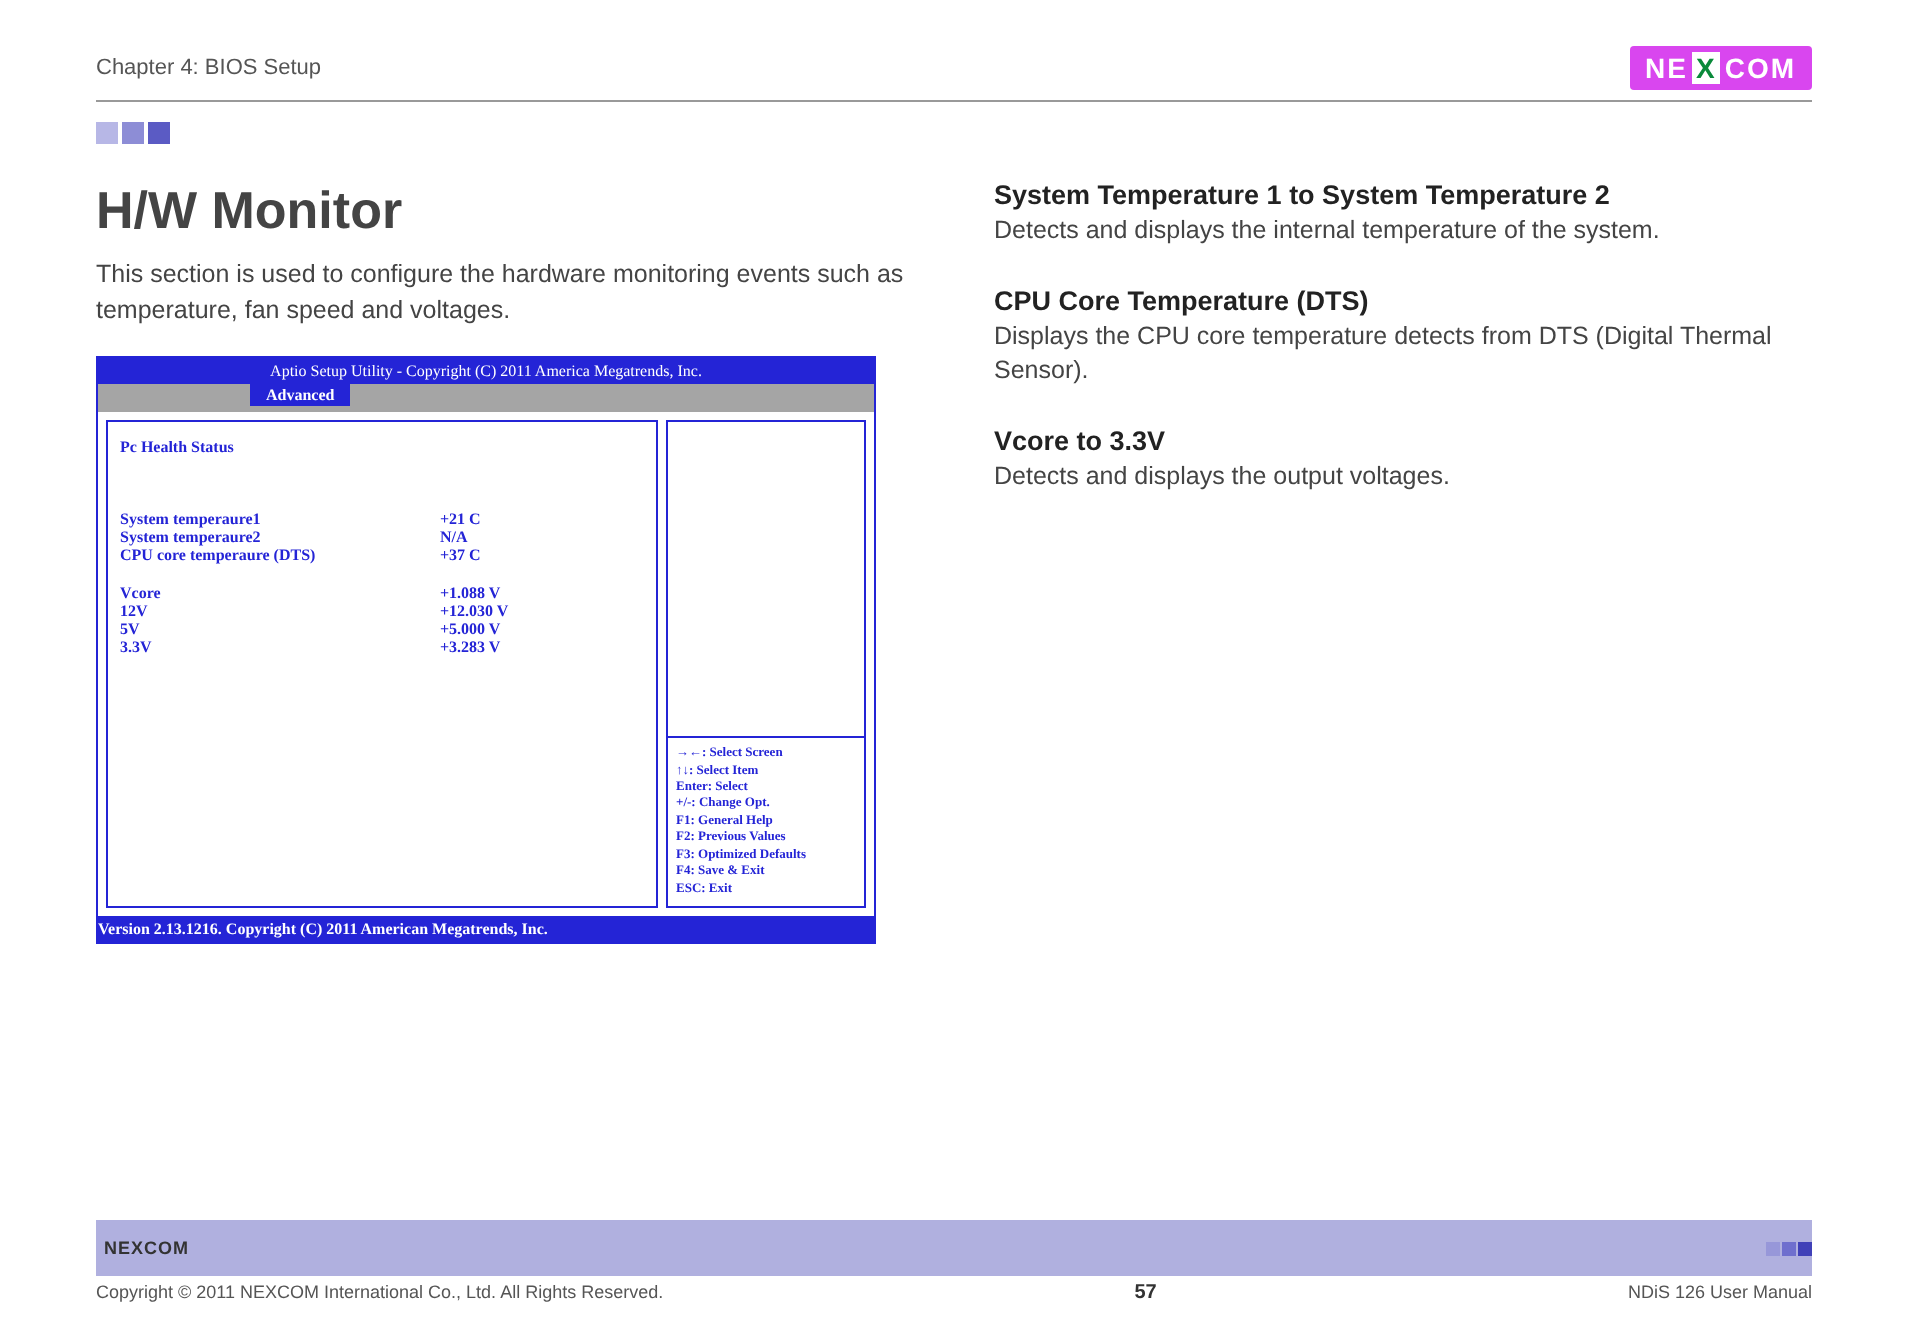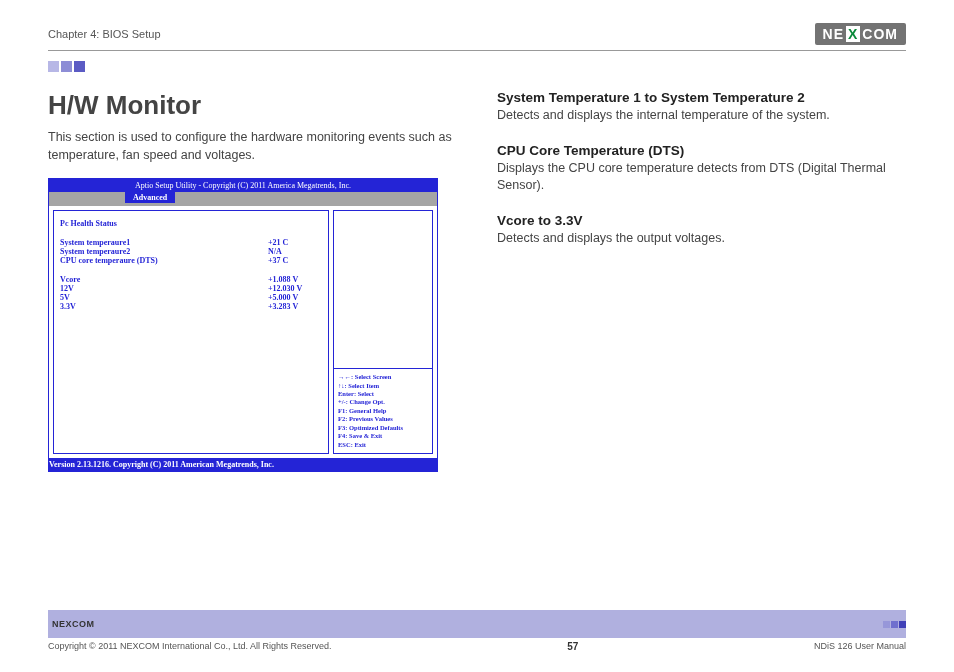--- a/index.html
+++ b/index.html
@@ -22,21 +22,21 @@
   }
   .chapter {
     font-size: 11px;
     color: #555;
   }
   .logo {
     display: flex;
     align-items: center;
   }
   .logo-box {
-    background: #737373;
+    background: #d946ef;
     color: #fff;
     font-weight: bold;
     font-size: 14px;
     padding: 3px 8px;
     display: flex;
     align-items: center;
     border-radius: 2px;
     letter-spacing: 1px;
   }
   .logo-x {
@@ -132,25 +132,24 @@
   }
   .bios-left {
     flex: 1;
     border: 1px solid #2424d6;
     margin: 4px 2px 4px 4px;
     padding: 8px 6px;
     color: #2424d6;
     font-weight: bold;
   }
   .bios-left .heading {
-    margin-bottom: 10px;
+    margin-bottom: 27px;
   }
   .bios-row {
     display: flex;
-    gap: 48px;
   }
   .bios-row .label { width: 160px; }
   .bios-row .val { }
   .bios-gap { height: 10px; }
   .bios-right {
     width: 100px;
     border: 1px solid #2424d6;
     margin: 4px 4px 4px 2px;
     display: flex;
     flex-direction: column;

